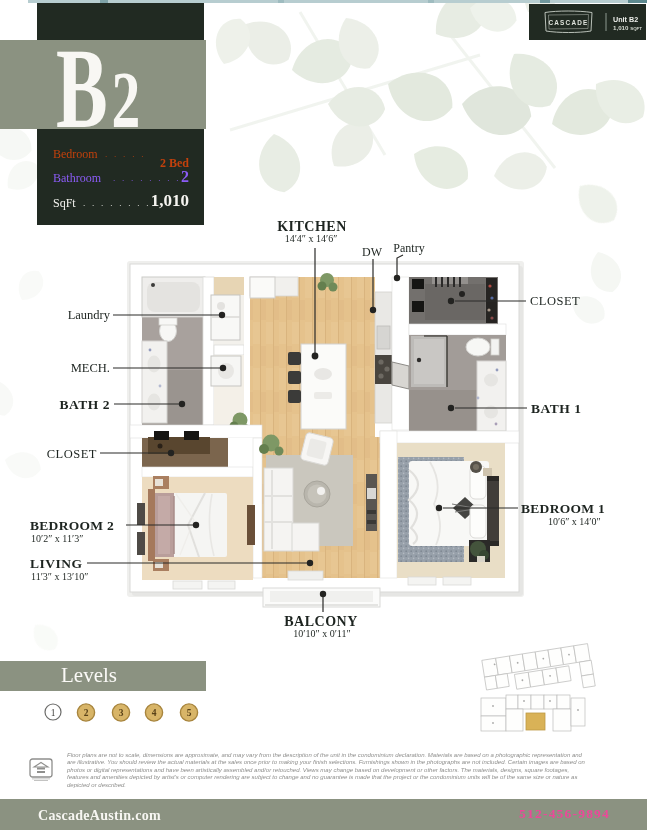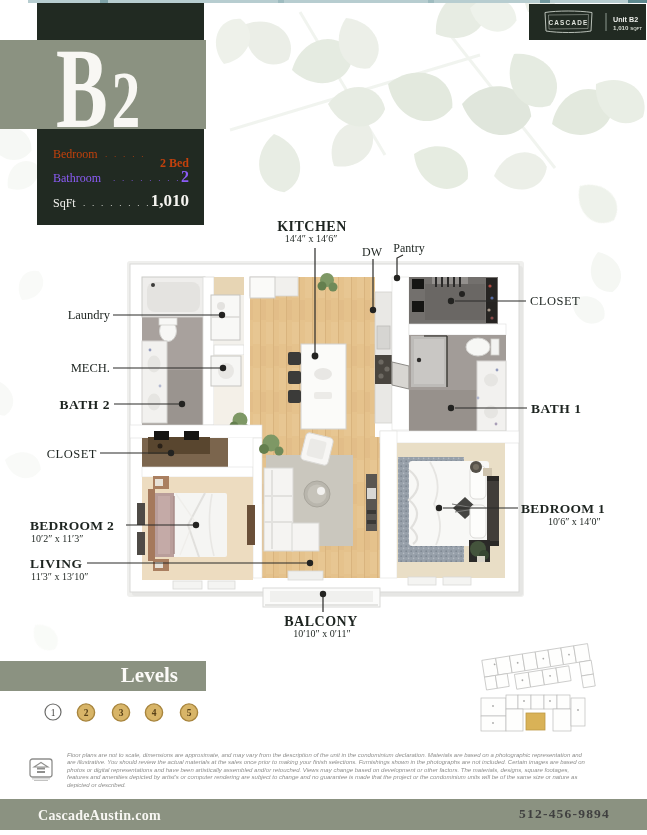--- a/index.html
+++ b/index.html
@@ -423,21 +423,21 @@
   <g fill="#1d2420" font-family="Liberation Serif,serif">
     <circle cx="323" cy="594" r="3.2" fill="#232321"></circle>
     <line x1="323" y1="597" x2="323" y2="612" stroke="#2b2b29" stroke-width="1.2"></line>
     <text x="321" y="626" text-anchor="middle" font-size="14" font-weight="bold" letter-spacing="0.5">BALCONY</text>
     <text x="322" y="637" text-anchor="middle" font-size="10">10′10″ x 0′11″</text>
   </g>
 </svg>
 
 <div class="abs" style="left:0;top:661px;width:206px;height:30px;background:#8b9281"></div>
 
-<div class="abs" style="left:0;top:663px;width:178px;text-align:right;color:#fbfaf7;font-size:21px;font-weight:bold;font-family:'Liberation Serif',serif;">Levels</div>
+<div class="abs" style="left:0;top:663px;width:178px;text-align:center;color:#fbfaf7;font-size:21px;font-weight:normal;font-family:'Liberation Serif',serif;">Levels</div>
 
 <svg class="abs" style="left:30px;top:698px" width="180" height="30" viewBox="0 0 180 30">
   <g font-family="Liberation Serif,serif" font-size="9.5" text-anchor="middle">
     <circle cx="23" cy="14" r="8" fill="#ffffff" stroke="#6b6b69" stroke-width="1.2"></circle>
     <text x="23" y="17.5" fill="#3d3d3b">1</text>
     <circle cx="56" cy="14.5" r="8.6" fill="#d8b568" stroke="#a8853d" stroke-width="1.4"></circle>
     <text x="56" y="18" fill="#584118" font-weight="bold">2</text>
     <circle cx="91" cy="14.5" r="8.6" fill="#d8b568" stroke="#a8853d" stroke-width="1.4"></circle>
     <text x="91" y="18" fill="#584118" font-weight="bold">3</text>
     <circle cx="124" cy="14.5" r="8.6" fill="#d8b568" stroke="#a8853d" stroke-width="1.4"></circle>
@@ -509,13 +509,13 @@
 are illustrative. You should review the actual materials at the sales once prior to making your finish selections. Furnishings shown in the photographs are not included. Certain images are based on<br>
 photos or digital representations and have been artistically assembled and/or retouched. Views may change based on development or other factors. The materials, designs, square footages,<br>
 features and amenities depicted by artist's or computer rendering are subject to change and no guarantee is made that the project or the condominium units will be of the same size or nature as<br>
 depicted or described.
 </div>
 
 <div class="abs" style="left:0;top:799px;width:647px;height:31px;background:#8b9281"></div>
 
 <div class="abs" style="left:38px;top:808px;color:#f7f6f2;font-size:14px;font-weight:bold;font-family:'Liberation Serif',serif;letter-spacing:0.3px;">CascadeAustin.com</div>
 
-<div class="abs" style="left:0;top:806px;width:610px;text-align:right;color:#404040;font-size:13.5px;font-weight:bold;font-family:'Liberation Serif',serif;letter-spacing:1.2px;">512-456-9894</div>
+<div class="abs" style="left:0;top:806px;width:610px;text-align:right;color:#ec4899;font-size:13.5px;font-weight:bold;font-family:'Liberation Serif',serif;letter-spacing:1.2px;">512-456-9894</div>
 
 </body></html>

